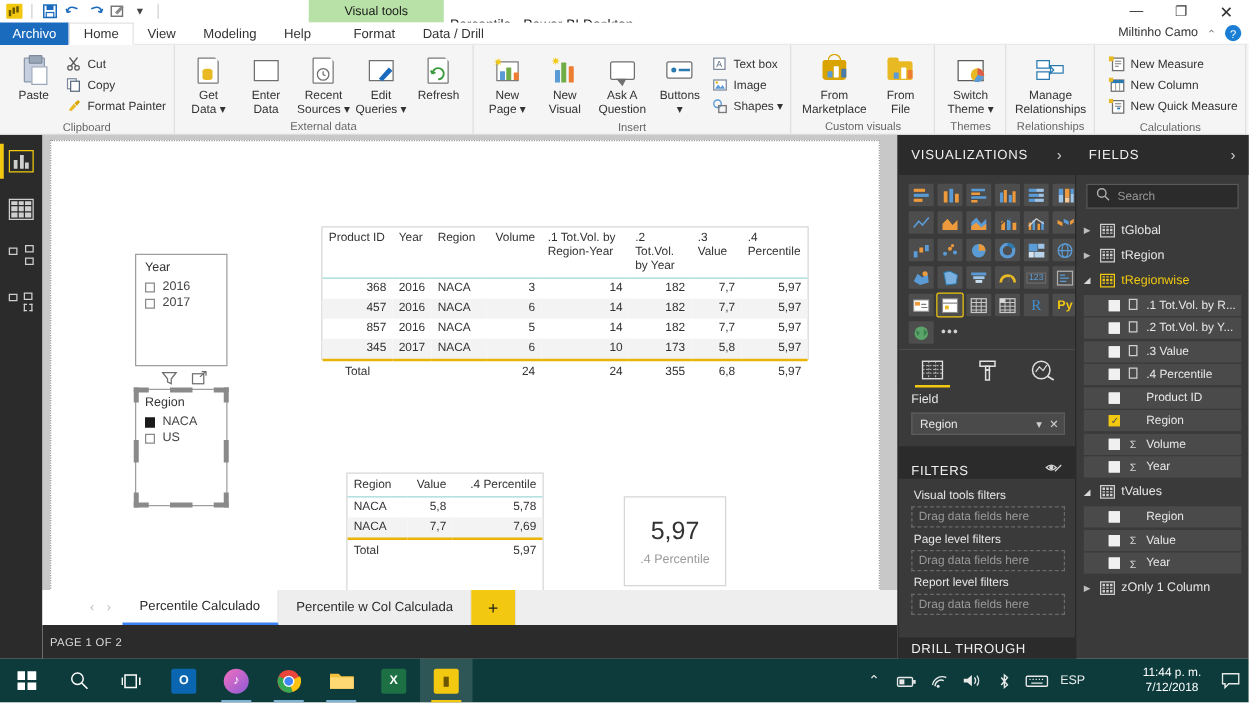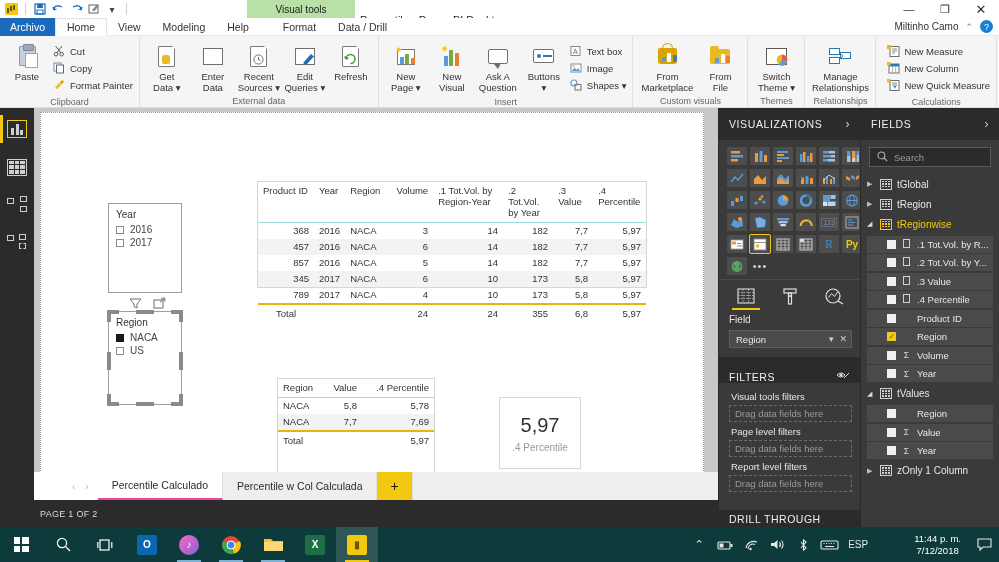--- a/index.html
+++ b/index.html
@@ -199,21 +199,21 @@
   }
   .pagebar {
     position: absolute; left: 0; bottom: 27px; width: 684px; height: 28px;
     background: #ffffff; display: flex; align-items: stretch;
   }
   .pagebar .arrows { display:flex; align-items:center; gap:10px; padding: 0 9px 0 38px; font-size:10px; color:#bdbdbd; }
   .ptab {
     display:flex; align-items:center; padding: 0 14px; font-size: 10.5px; color: #2b2b2b;
     background: #eeeeee; border-right: 1px solid #e0e0e0;
   }
-  .ptab.active { background:#fff; border-bottom: 2px solid #ec4899; text-align: center; }
+  .ptab.active { background:#fff; border-bottom: 2px solid #3b82f6; text-align: center; }
   .ptab.add { background:#f2c811; color:#1a1a1a; font-size:14px; padding: 0 13px; }
   .pagebar-fill { flex:1; background:#eeeeee; }
   .statusbar {
     position: absolute; left: 0; bottom: 0; width: 684px; height: 27px;
     background: #2b2b2b; color: #dcdcdc; font-size: 9px;
     display: flex; align-items: center; padding-left: 6px; letter-spacing: .3px;
   }
 
   
   .slicer {
@@ -871,30 +871,20 @@
             <tr class="alt">
               <td>345</td>
               <td class="lft">2017</td>
               <td class="lft">NACA</td>
               <td>6</td>
               <td>10</td>
               <td>173</td>
               <td>5,8</td>
               <td>5,97</td>
             </tr>
-            <tr>
-              <td>789</td>
-              <td class="lft">2017</td>
-              <td class="lft">NACA</td>
-              <td>4</td>
-              <td>10</td>
-              <td>173</td>
-              <td>5,8</td>
-              <td>5,97</td>
-            </tr>
             <tr class="total">
               <td class="lft" style="text-align:center">Total</td>
               <td></td>
               <td></td>
               <td>24</td>
               <td>24</td>
               <td>355</td>
               <td>6,8</td>
               <td>5,97</td>
             </tr>

